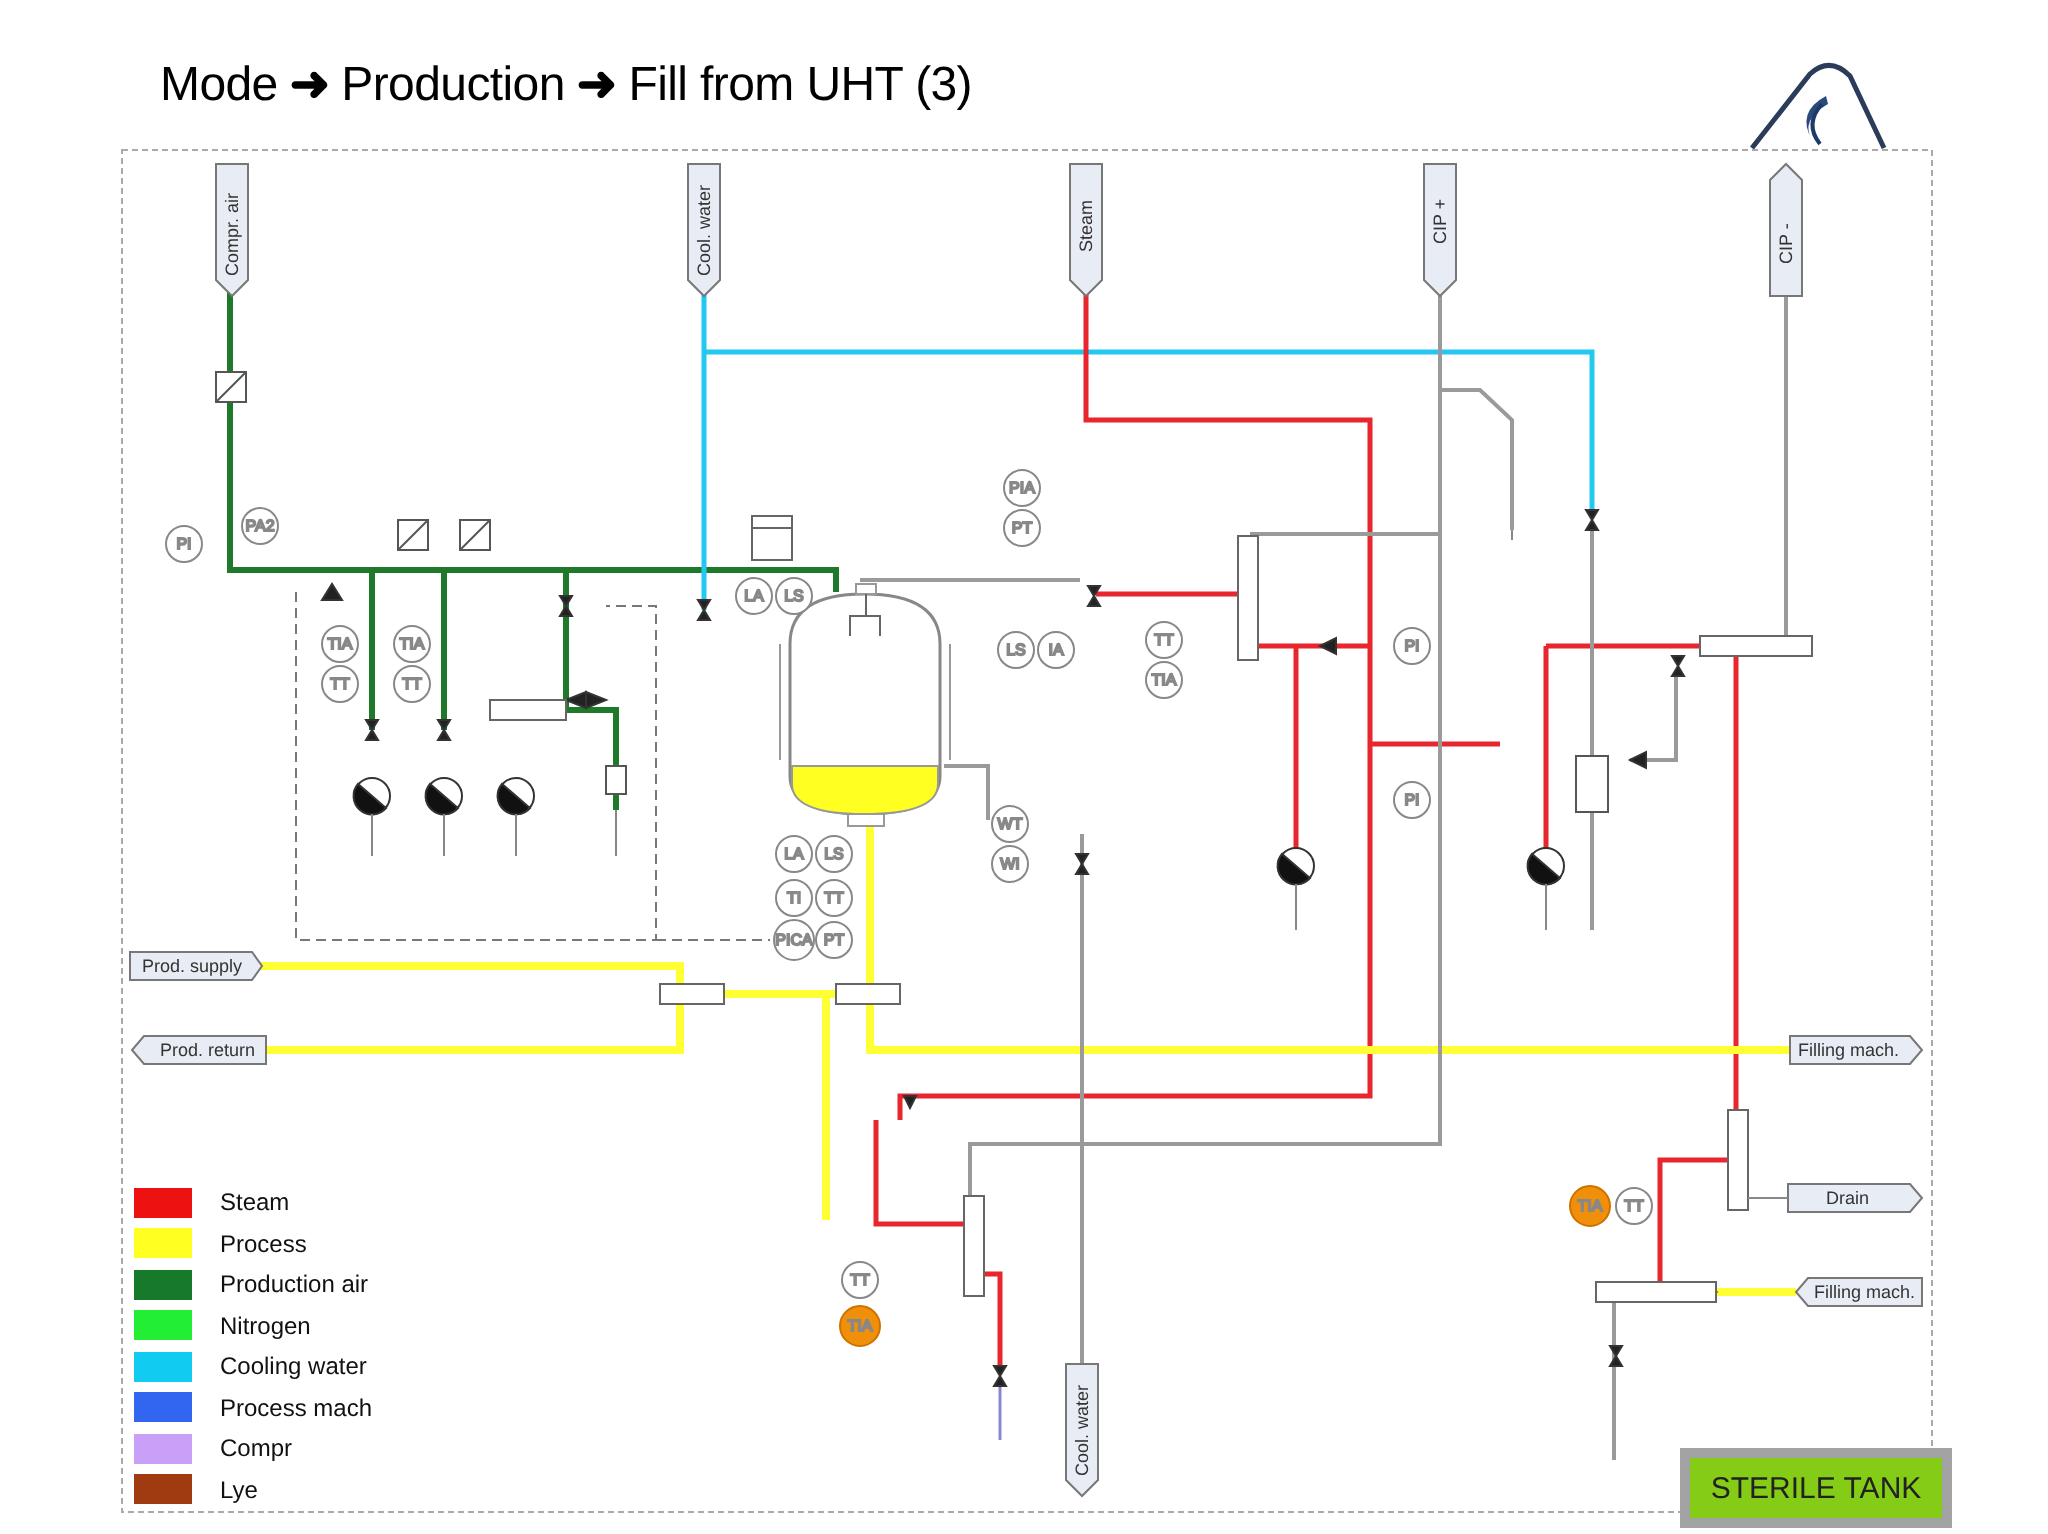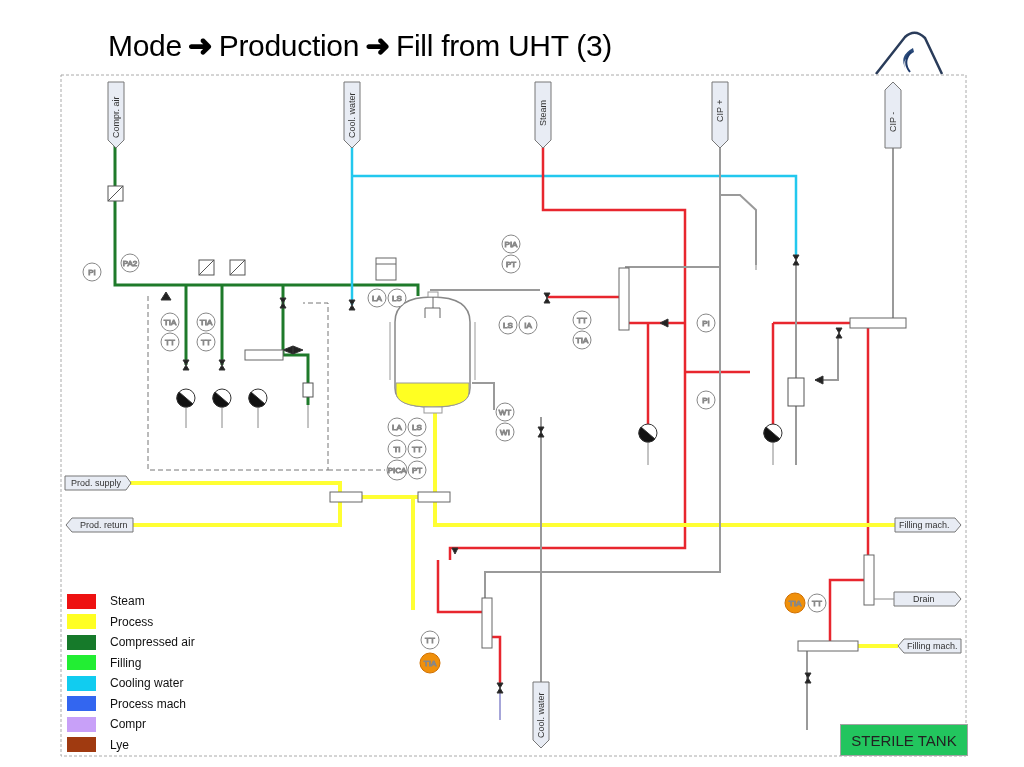--- a/index.html
+++ b/index.html
@@ -1,26 +1,26 @@
 <!DOCTYPE html>
 <html><head>
 <meta charset="utf-8">
 <style>
   html, body { margin: 0; padding: 0; background: #ffffff; }
   body { width: 1024px; height: 767px; position: relative; overflow: hidden; font-family: "Liberation Sans", sans-serif; }
-  .title { position: absolute; left: 108px; top: 28px; font-size: 30px; color: #000; font-family: "Liberation Sans", sans-serif; letter-spacing: -0.3px; }
+  .title { position: absolute; left: 80px; top: 28px; font-size: 24px; color: #000; font-family: "Liberation Sans", sans-serif; letter-spacing: -0.3px; }
   .title .arrow { font-weight: bold; margin: 0 6px; }
   svg#diagram { position: absolute; left: 0; top: 0; }
   .tag text { font-family: "Liberation Sans", sans-serif; font-size: 9px; fill: #333; }
   .inst text { font-family: "Liberation Sans", sans-serif; font-size: 8px; fill: #555; text-anchor: middle; dominant-baseline: central; }
   .legend { position: absolute; left: 67px; top: 591px; }
   .legend-item { display: flex; align-items: center; height: 20.5px; }
   .legend-swatch { width: 29px; height: 15px; margin-right: 14px; }
   .legend-label { font-size: 12px; color: #111; font-family: "Liberation Sans", sans-serif; }
-  .sterile { position: absolute; left: 840px; top: 724px; width: 126px; height: 30px; border: 1px solid #a3a3a3; background: #22c55e; font-size: 15px; color: #222; display: flex; align-items: center; justify-content: center; font-family: "Liberation Sans", sans-serif; }
+  .sterile { position: absolute; left: 840px; top: 724px; width: 126px; height: 30px; border: 5px solid #a3a3a3; background: #84cc16; font-size: 15px; color: #222; display: flex; align-items: center; justify-content: center; font-family: "Liberation Sans", sans-serif; }
 </style>
 </head>
 <body>
 
 <div class="title">
   <span>Mode</span><span class="arrow">➜</span><span>Production</span><span class="arrow">➜</span><span>Fill from UHT (3)</span>
 </div>
 
 <svg id="diagram" width="1024" height="767" viewBox="0 0 1024 767">
 
@@ -330,25 +330,25 @@
     <div class="legend-item">
       <span class="legend-swatch" style="background: rgb(238, 17, 17);"></span>
       <span class="legend-label">Steam</span>
     </div>
     <div class="legend-item">
       <span class="legend-swatch" style="background: rgb(255, 255, 34);"></span>
       <span class="legend-label">Process</span>
     </div>
     <div class="legend-item">
       <span class="legend-swatch" style="background: rgb(22, 122, 42);"></span>
-      <span class="legend-label">Compressed air</span>
+      <span class="legend-label">Production air</span>
     </div>
     <div class="legend-item">
       <span class="legend-swatch" style="background: rgb(34, 238, 51);"></span>
-      <span class="legend-label">Filling</span>
+      <span class="legend-label">Nitrogen</span>
     </div>
     <div class="legend-item">
       <span class="legend-swatch" style="background: rgb(17, 204, 240);"></span>
       <span class="legend-label">Cooling water</span>
     </div>
     <div class="legend-item">
       <span class="legend-swatch" style="background: rgb(51, 102, 240);"></span>
       <span class="legend-label">Process mach</span>
     </div>
     <div class="legend-item">

